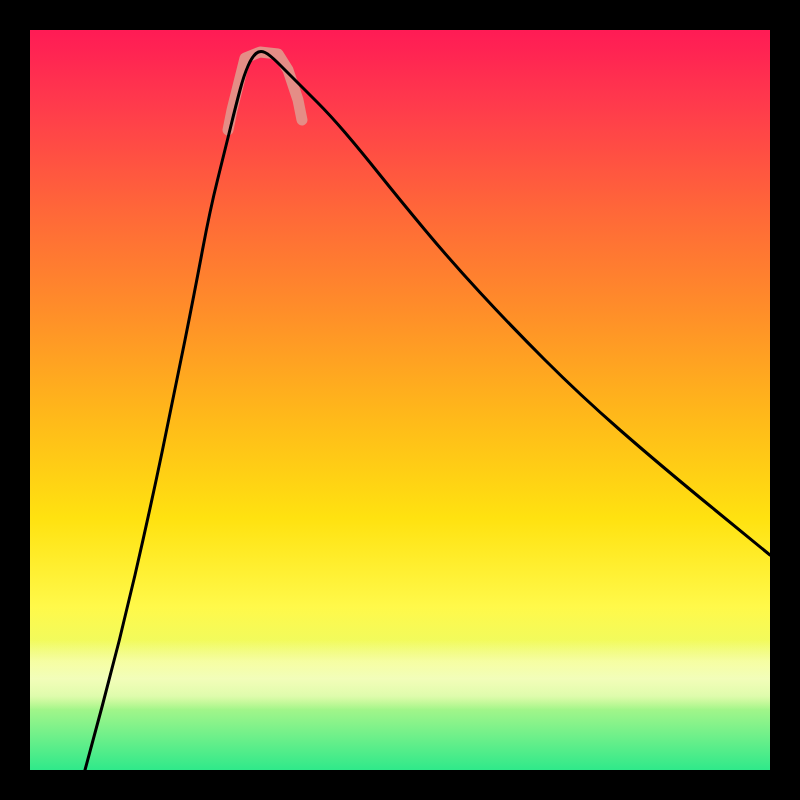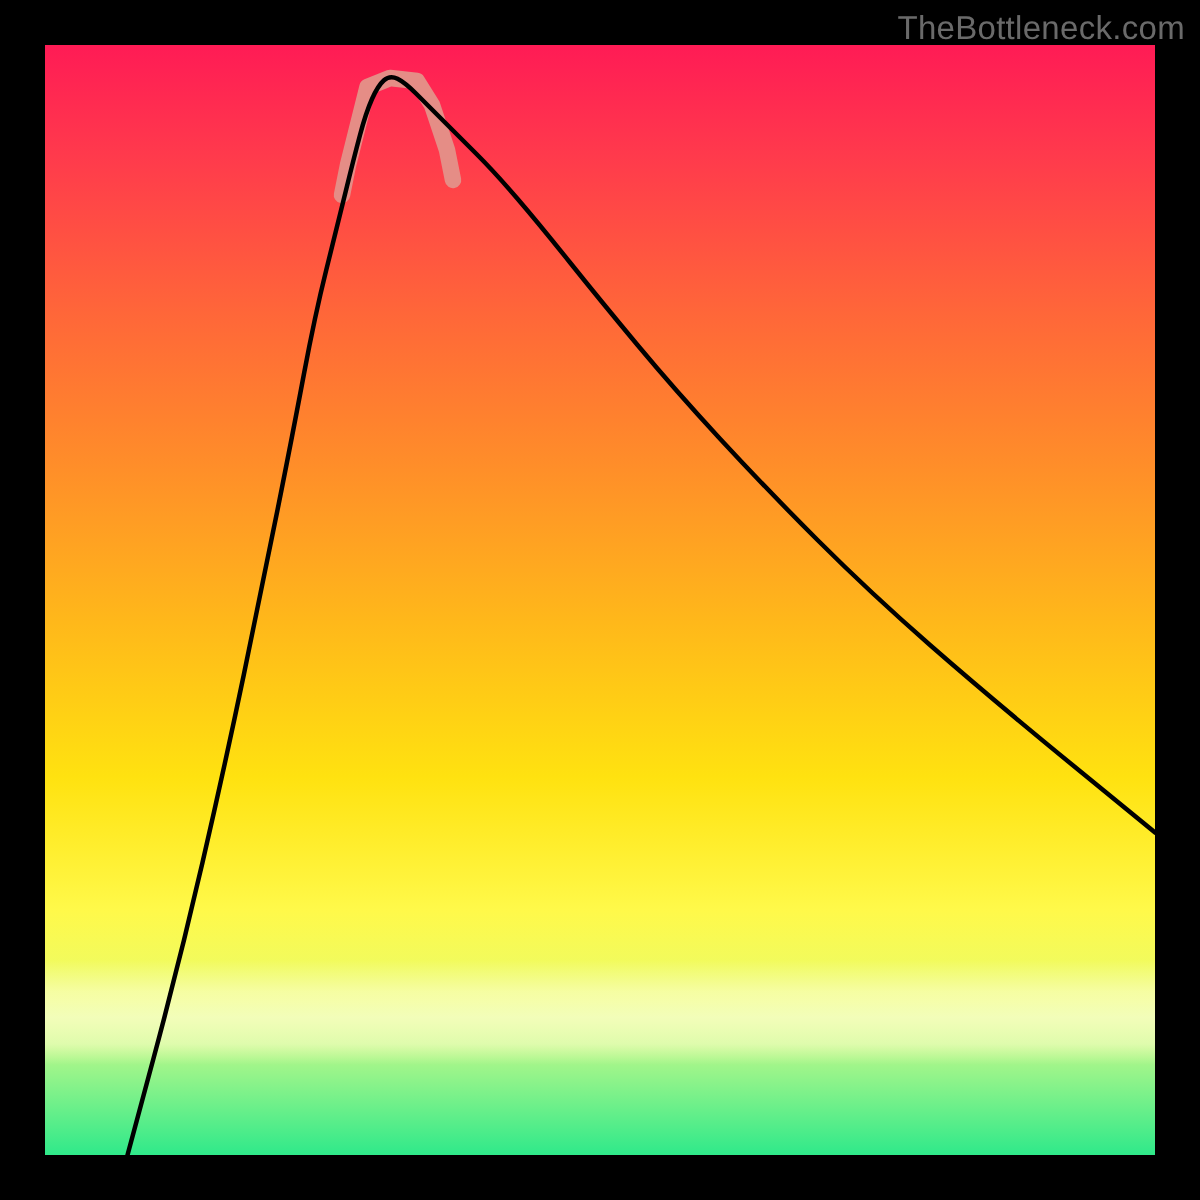--- a/index.html
+++ b/index.html
@@ -87,21 +87,20 @@
     fill: none;
     stroke: #000;
     stroke-width: 3;
     stroke-linecap: round;
   }
 </style>
 </head>
 <body>
 
 <div class="stage">
-  <div class="attr">TheBottleneck.com</div>
 
   <div class="plot">
     <div class="band"></div>
 
     <svg class="curve" viewBox="0 0 740 740" preserveAspectRatio="none">
 
       <path id="marker-path" class="marker" d="M 198 100 L 202 80 L 215 28 L 230 22 L 248 24 L 258 40 L 268 70 L 272 90"></path>
 
       <path id="main-curve" class="curve-path" d="M 55 740 Q 55 740 72.5 675 Q 90 610 105 545 Q 120 480 132.5 420 Q 145 360 155 310 Q 165 260 172.5 220 Q 180 180 187.5 150 Q 195 120 200.5 97.5 Q 206 75 210 60 Q 214 45 218 36 Q 222 27 226 23.5 Q 230 20 235 22.5 Q 240 25 247.5 32.5 Q 255 40 265 50 Q 275 60 287.5 72.5 Q 300 85 315 102.5 Q 330 120 350 145 Q 370 170 395 200 Q 420 230 450 262.5 Q 480 295 515 330 Q 550 365 590 400 Q 630 435 685 480 T 740 525"></path>
     </svg>

